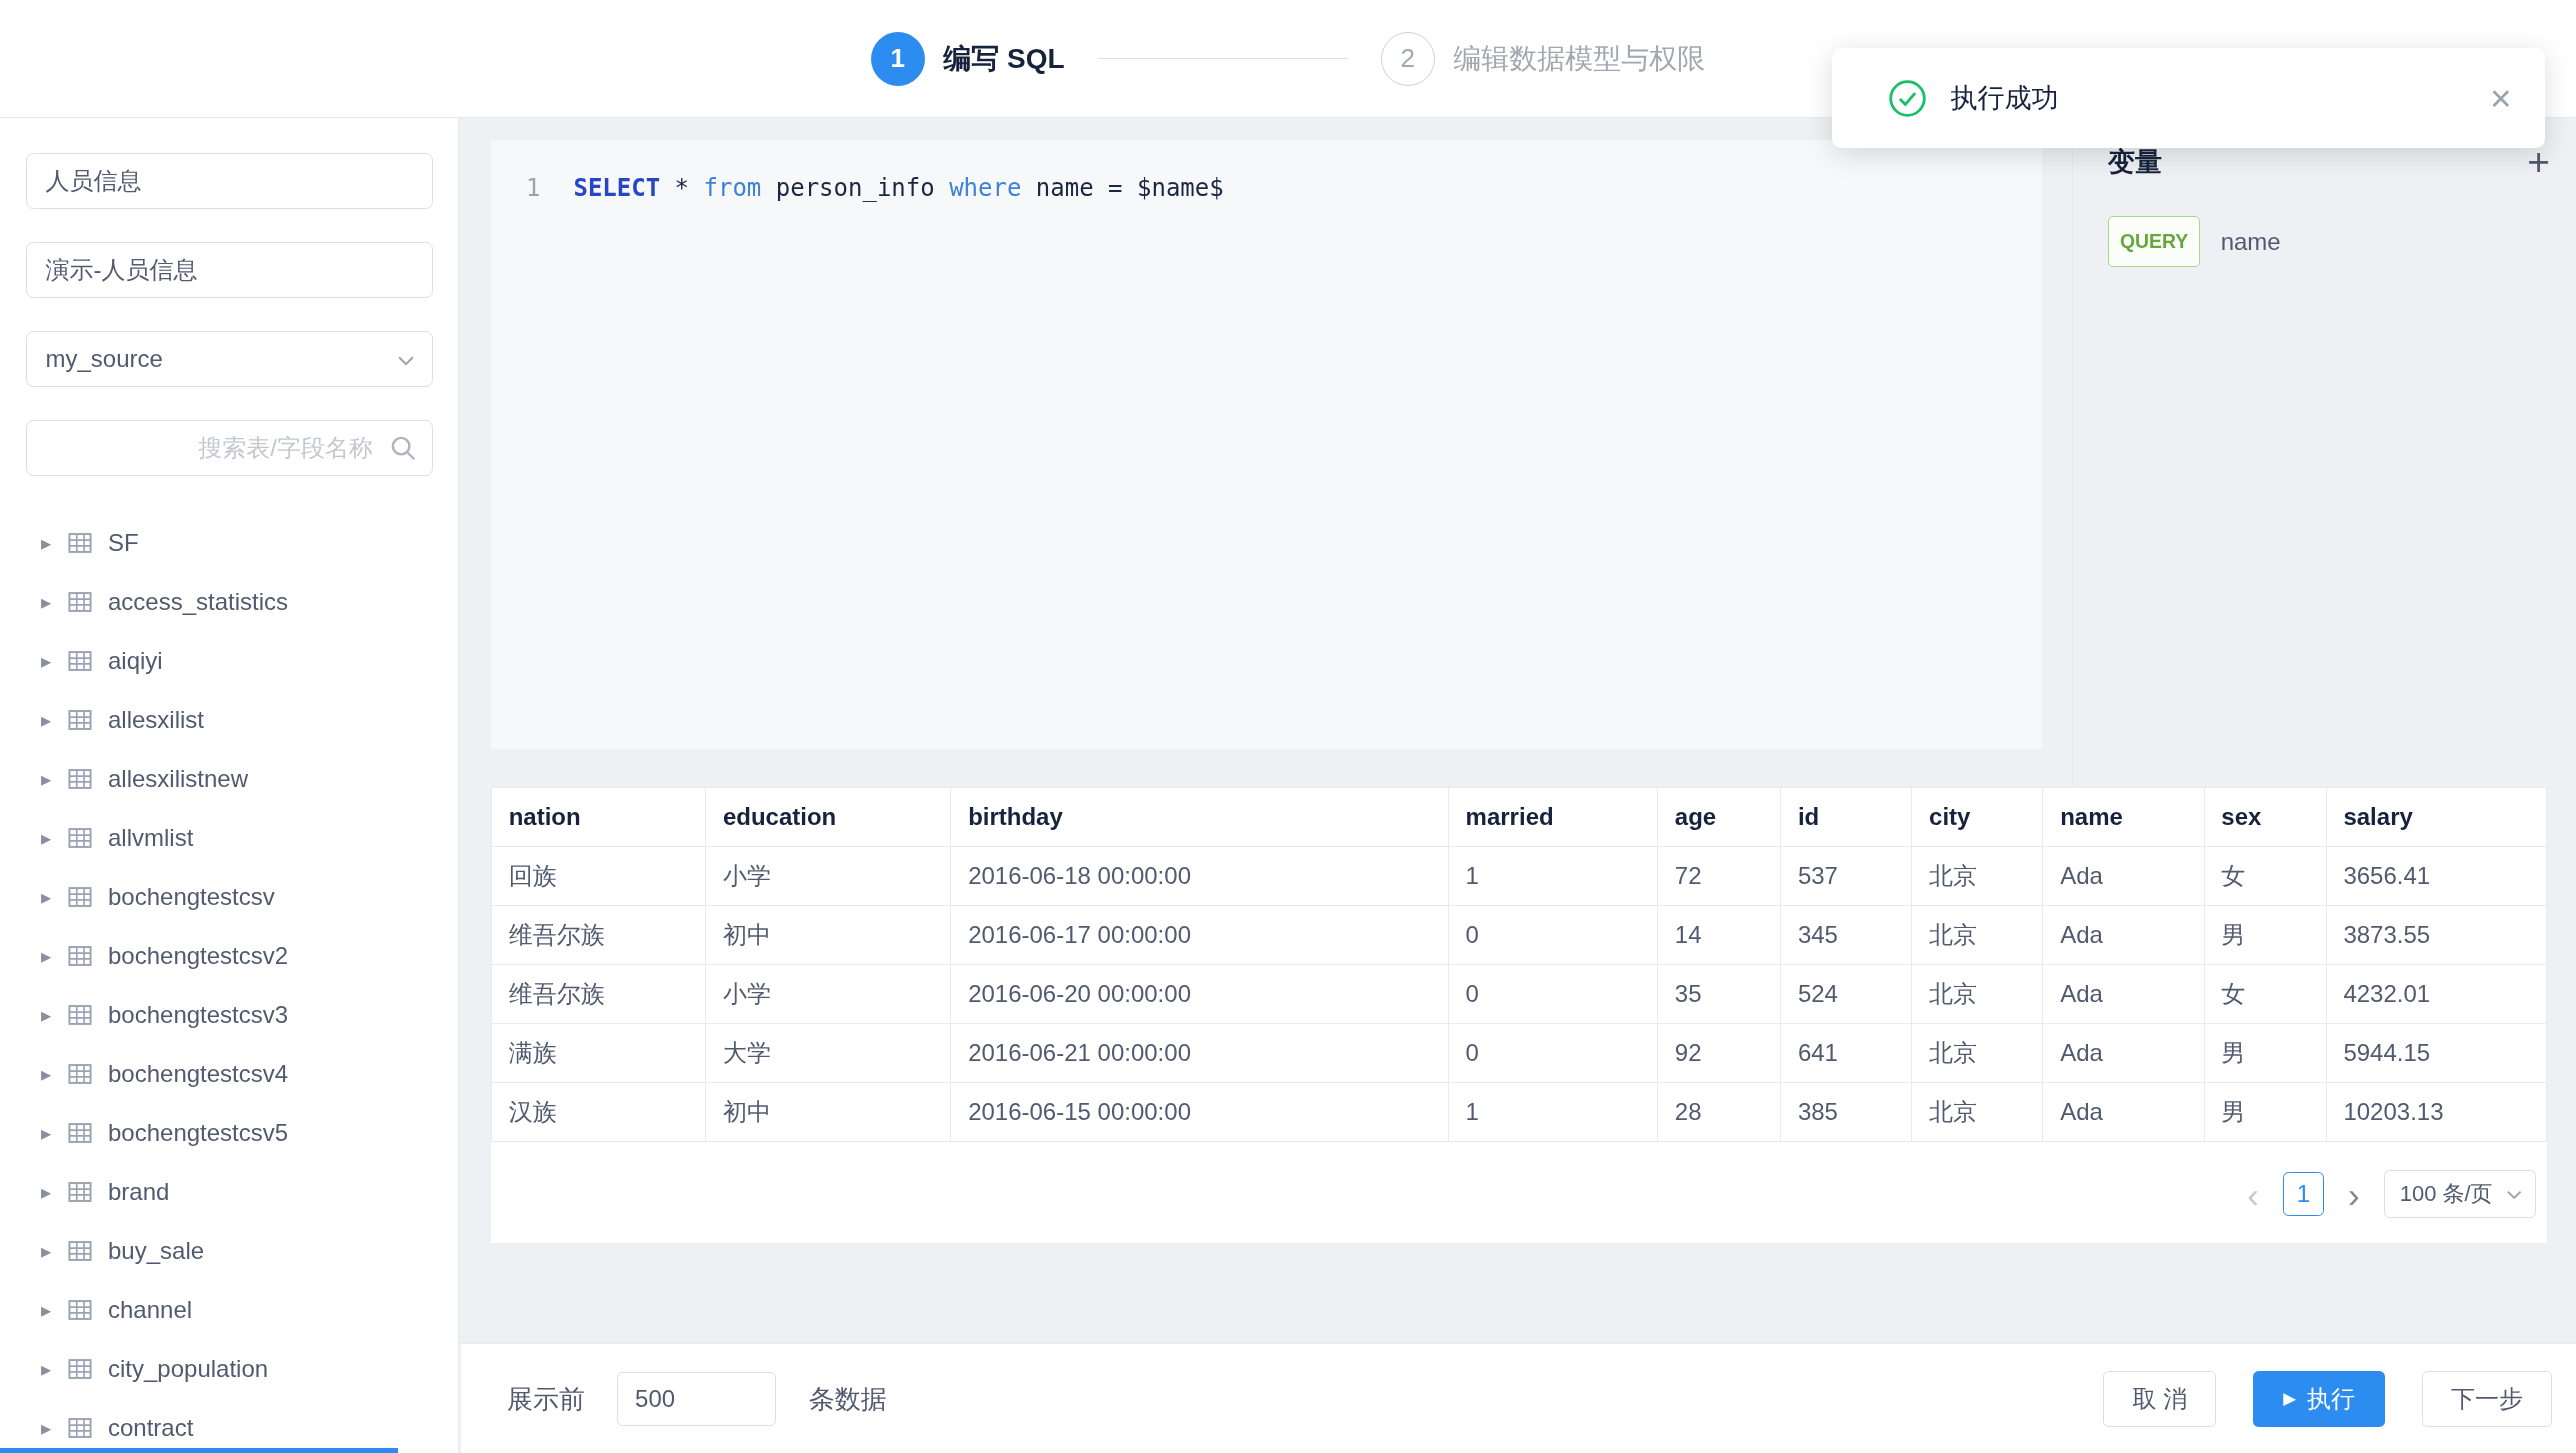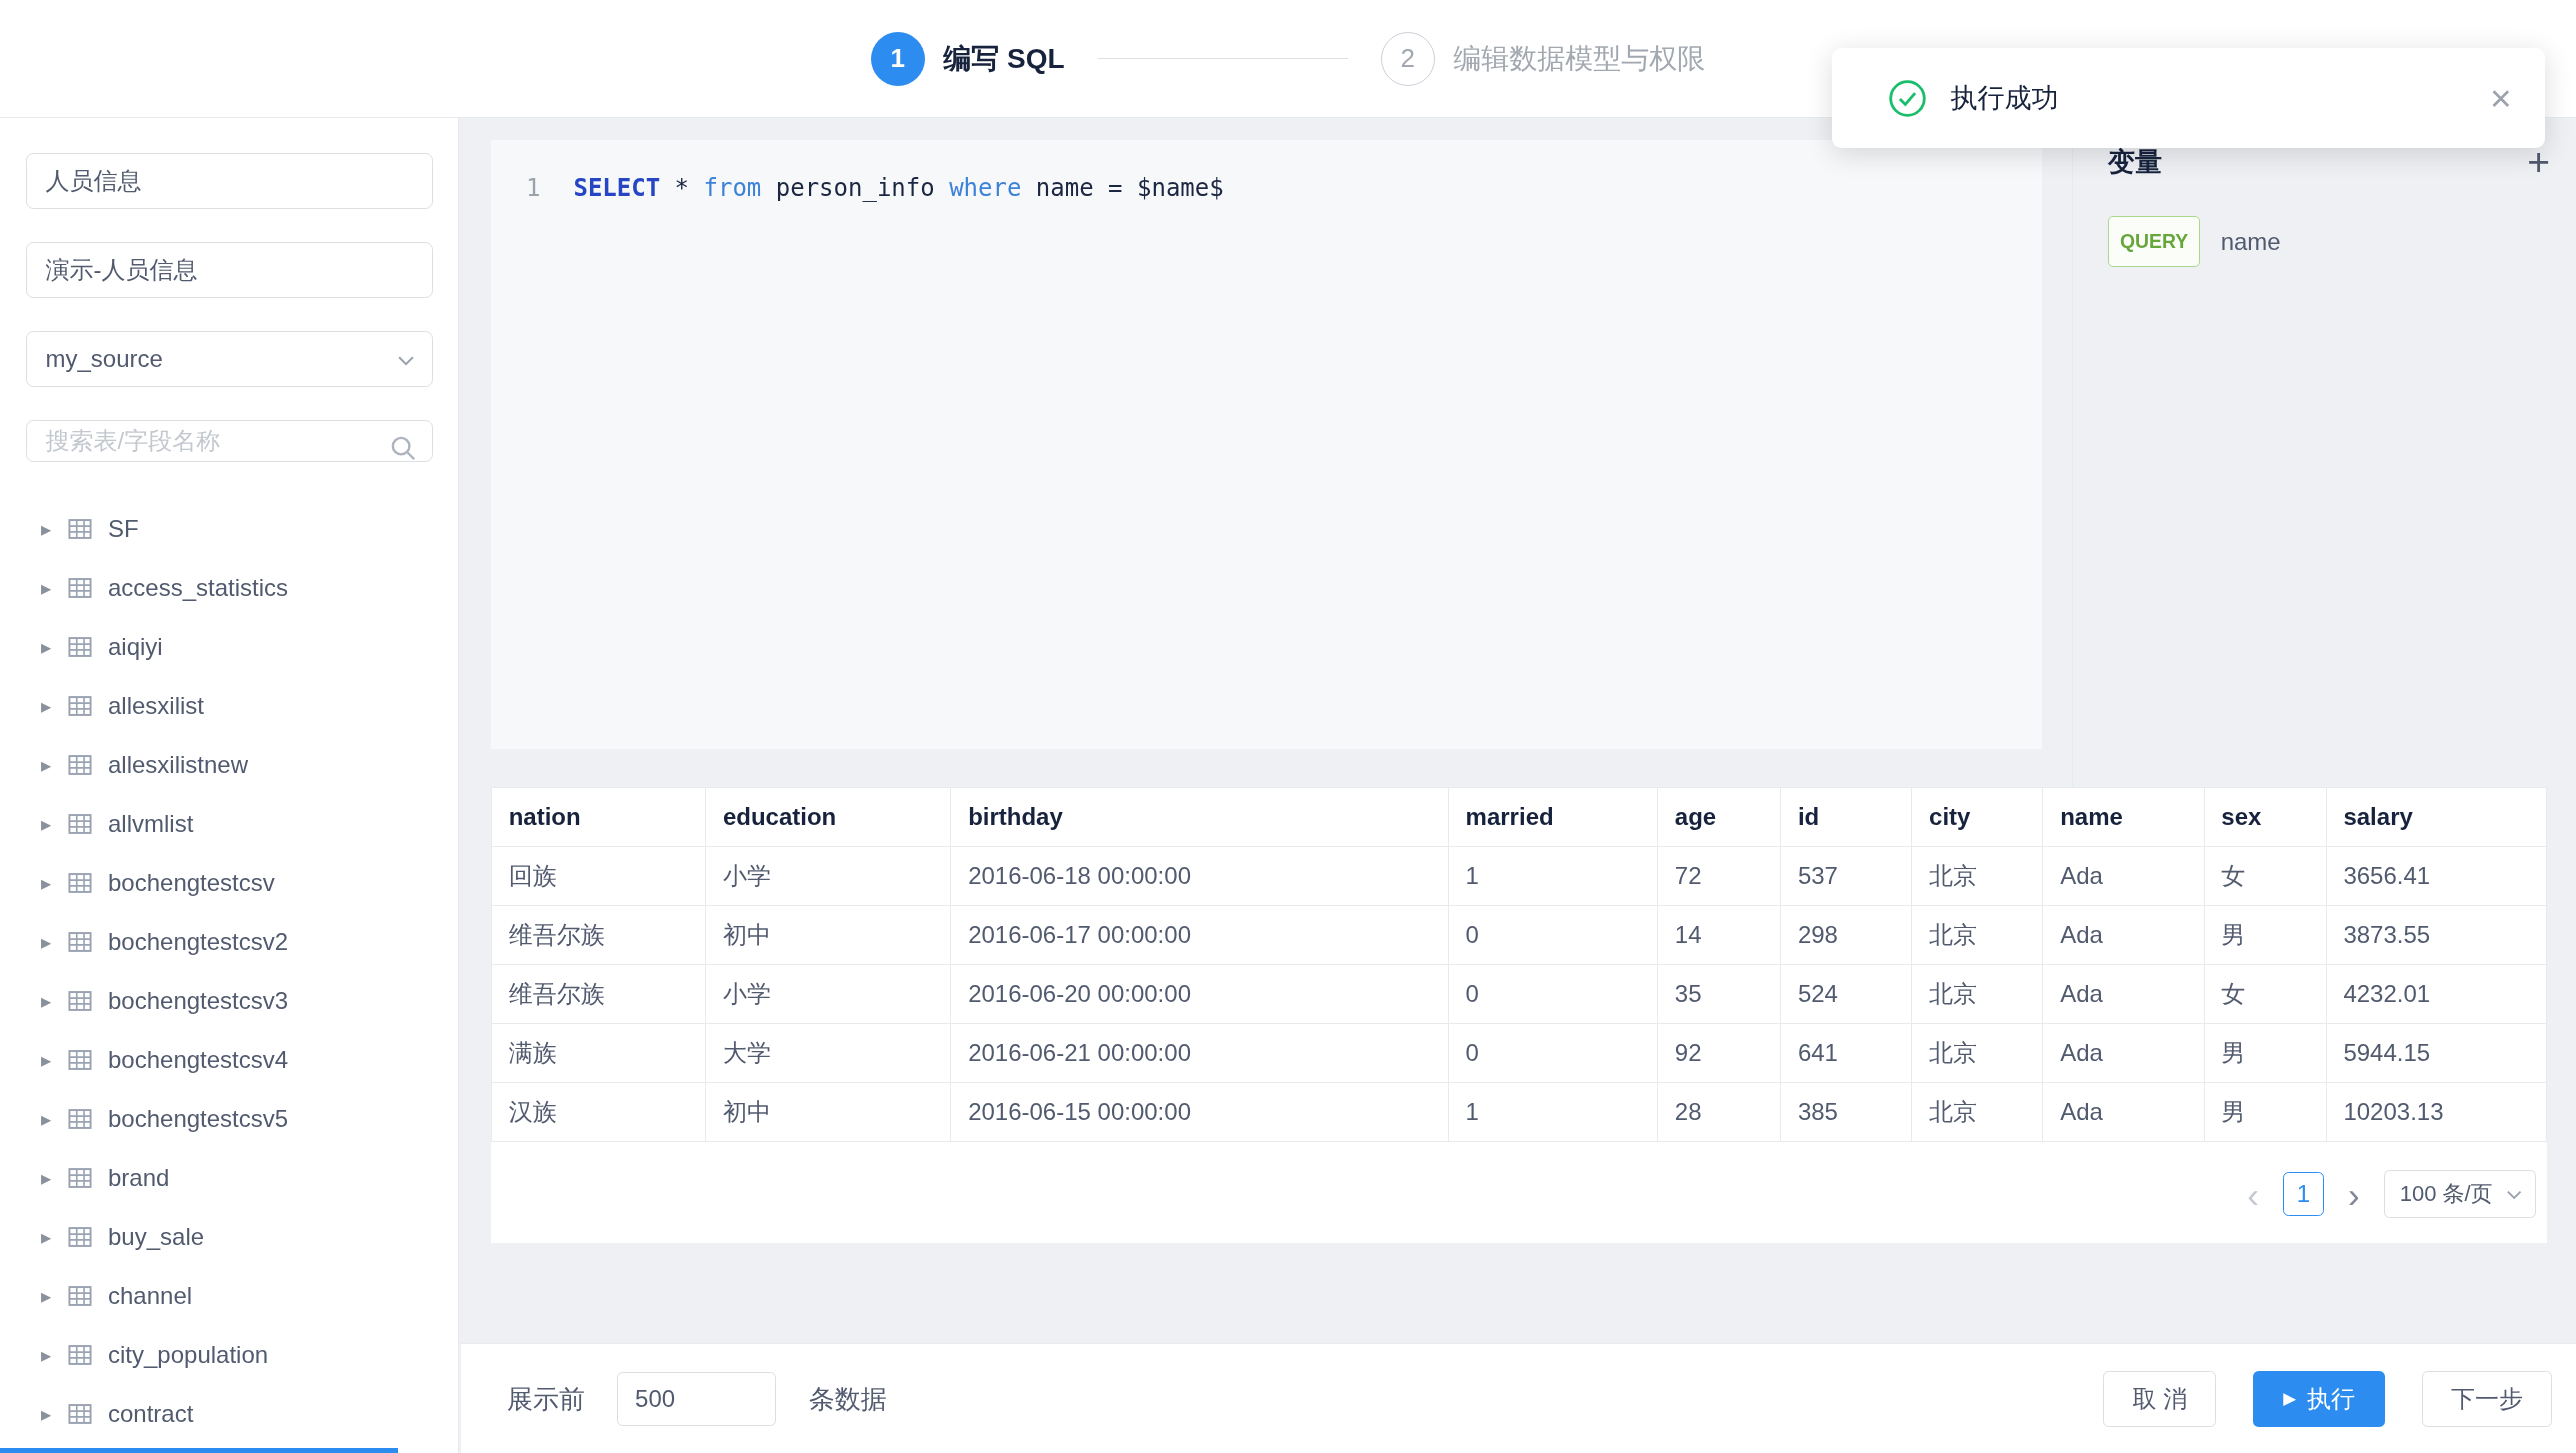--- a/index.html
+++ b/index.html
@@ -34,22 +34,22 @@
     border-right:1.9px solid #e6e9ed; overflow:hidden; z-index:5; }
   .sb-input { display:block; margin:0 26px 33px; width:407px; height:56px; border:1.9px solid #dcdee2;
     border-radius:7.4px; font-size:24px; color:#515a6e; padding:0 18.5px; outline:none;
     font-family:inherit; background:#fff; }
   .sb-input.first { margin-top:35px; }
   .sb-select { position:relative; margin:0 26px 33px; width:407px; height:56px; border:1.9px solid #dcdee2;
     border-radius:7.4px; display:flex; align-items:center; padding:0 18.5px; font-size:24px; color:#515a6e;
     background:#fff; cursor:pointer; }
   .sb-select .chev { position:absolute; right:15px; top:16.7px; }
   .sb-search { position:relative; margin:0 26px; width:407px; }
-  .sb-search input { width:407px; height:42px; border:1.9px solid #dcdee2; border-radius:7.4px;
-    font-size:24px; color:#515a6e; padding:0 59px 0 18.5px; outline:none; font-family:inherit; }
+  .sb-search input { width:407px; height:56px; border:1.9px solid #dcdee2; border-radius:7.4px;
+    font-size:24px; color:#515a6e; padding:0 59px 0 18.5px; outline:none; font-family:inherit;text-align:right; }
   .sb-search input::placeholder { color:#c3c8cf; }
   .sb-search .search-ico { position:absolute; right:15px; top:13px; }
   .tree { margin-top:37px; }
   .tree-item { height:59px; display:flex; align-items:center; padding-left:41px; cursor:pointer; }
   .caret { width:26px; font-size:20.4px; color:#8a919e; flex:0 0 auto; }
   .tbl-ico { width:26px; height:26px; margin-right:15px; flex:0 0 auto; }
   .tree-label { font-size:24px; color:#515a6e; white-space:nowrap; }
   .sb-thumb { position:absolute; left:0; bottom:0; width:398px; height:5.6px; background:#2d8cf0; z-index:8; }
 
   
@@ -338,21 +338,21 @@
               <td>Ada</td>
               <td>女</td>
               <td>3656.41</td>
             </tr>
             <tr>
               <td>维吾尔族</td>
               <td>初中</td>
               <td>2016-06-17 00:00:00</td>
               <td>0</td>
               <td>14</td>
-              <td>298</td>
+              <td>345</td>
               <td>北京</td>
               <td>Ada</td>
               <td>男</td>
               <td>3873.55</td>
             </tr>
             <tr>
               <td>维吾尔族</td>
               <td>小学</td>
               <td>2016-06-20 00:00:00</td>
               <td>0</td>

